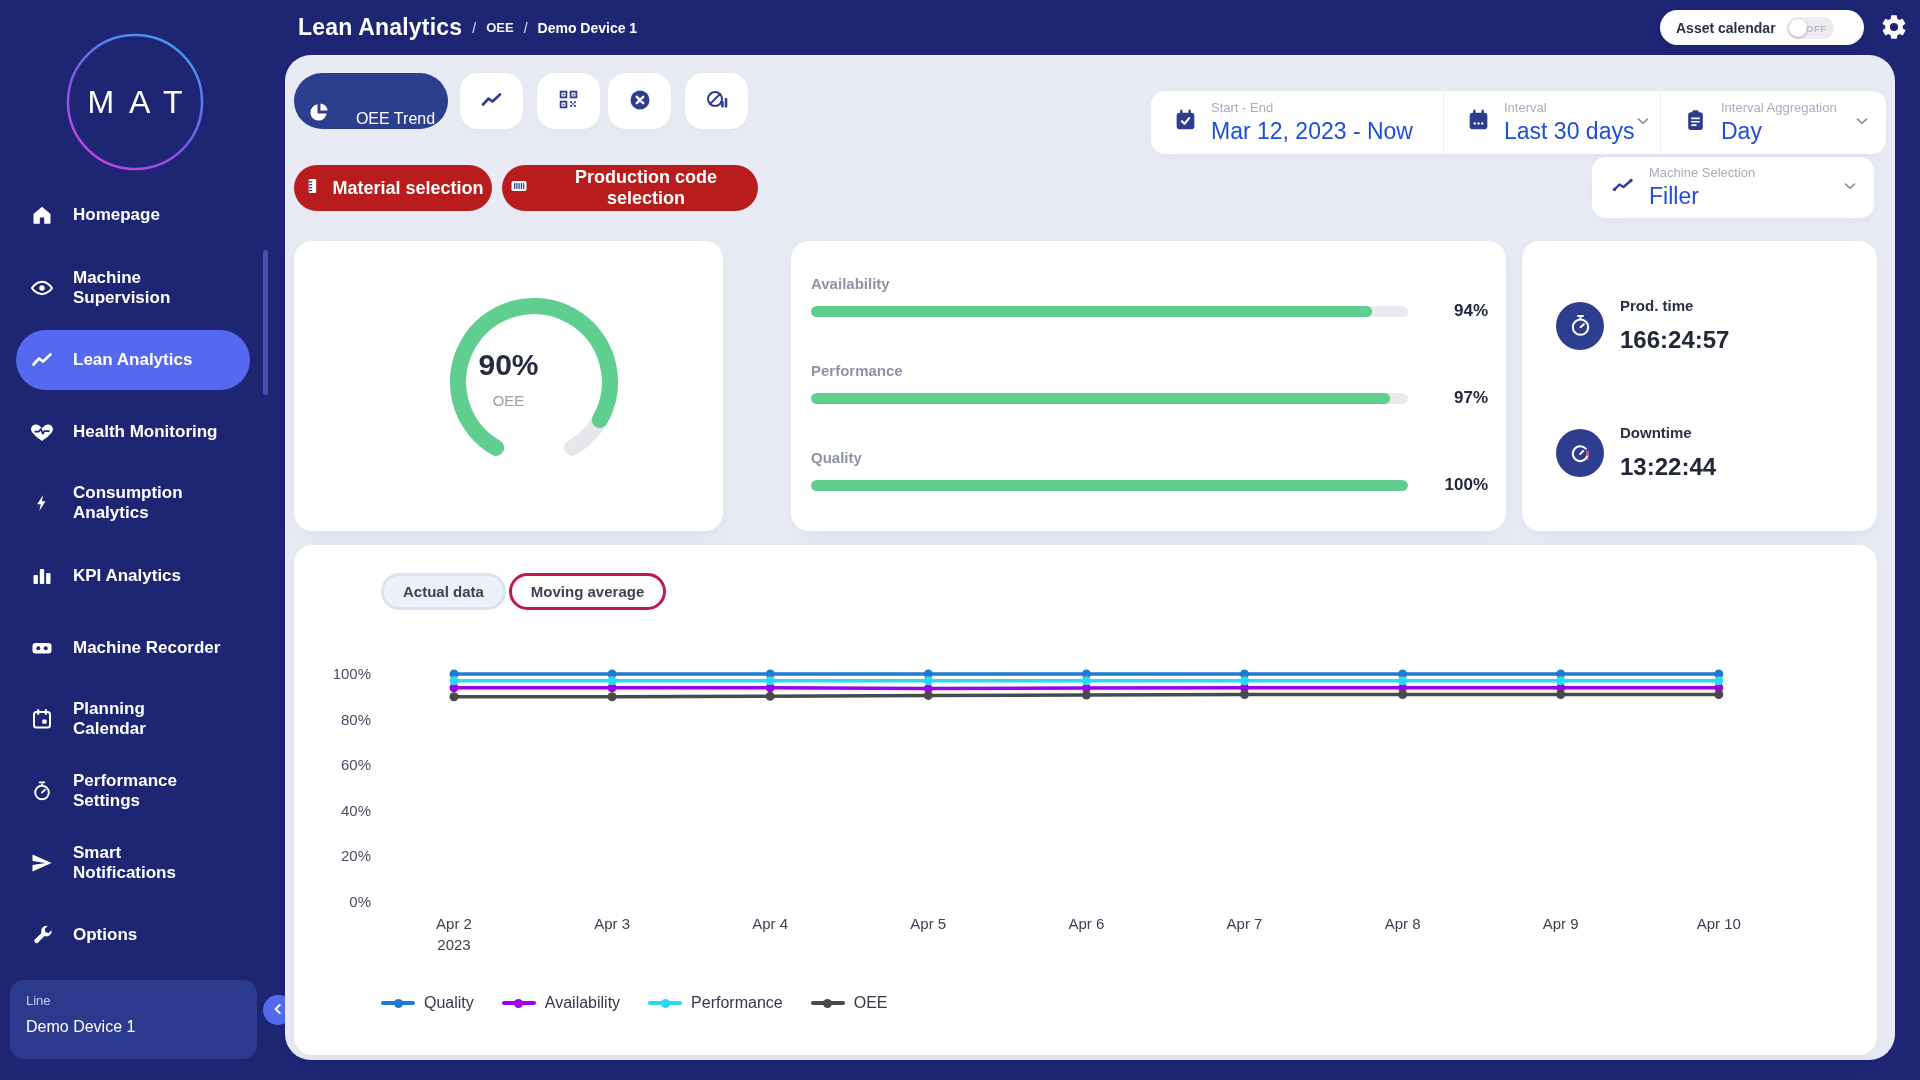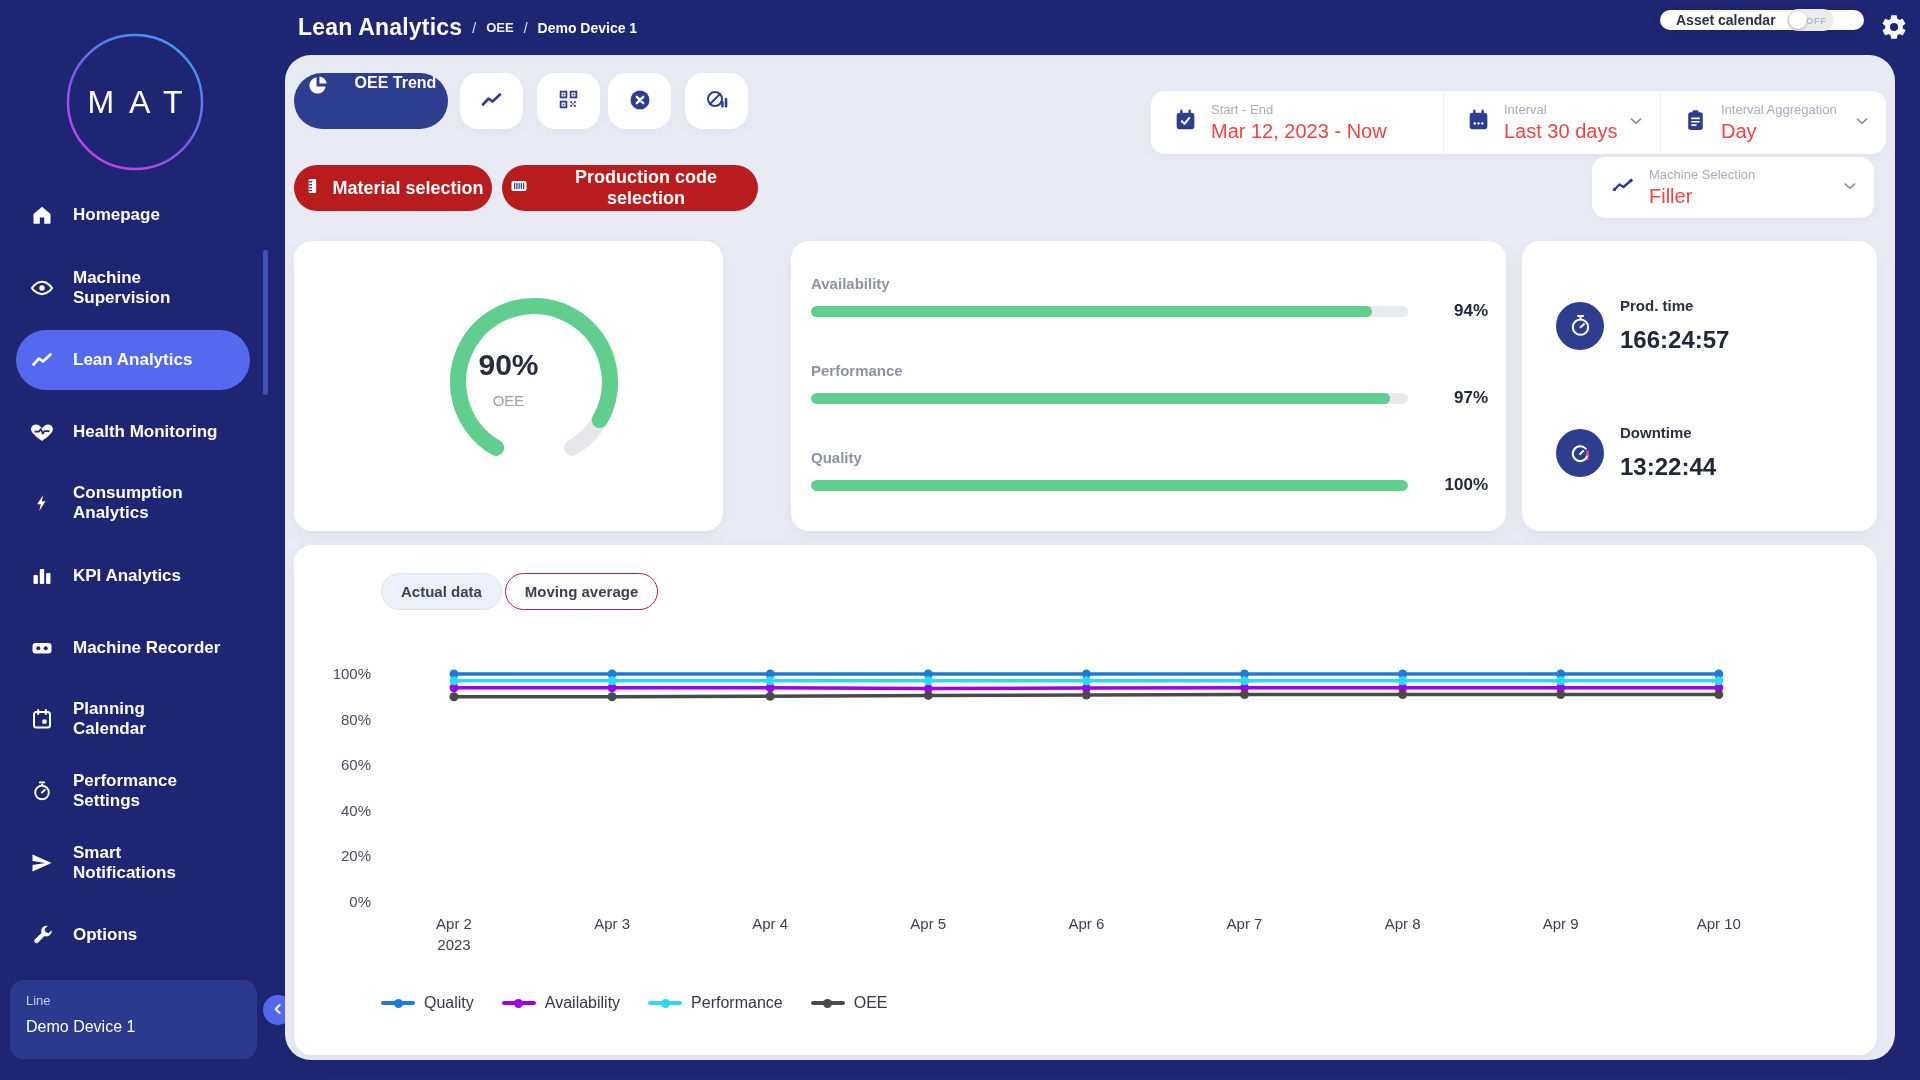--- a/index.html
+++ b/index.html
@@ -7,21 +7,21 @@
   body { font-family:"Liberation Sans", sans-serif; }
   .stage { position:relative; width:1920px; height:1080px; background:#1e2674; overflow:hidden; }
 
   
   .hdr { position:absolute; left:298px; top:0; height:55px; display:flex; align-items:center; gap:10px; color:#fff; }
   .hdr-title { font-size:23px; font-weight:700; letter-spacing:.2px; }
   .hdr-sep { font-size:14px; color:#dfe2f4; }
   .hdr-crumb1 { font-size:13px; font-weight:600; color:#eef0fa; }
   .hdr-crumb2 { font-size:14px; font-weight:600; color:#fff; }
 
-  .asset-pill { position:absolute; left:1660px; top:10px; width:204px; height:20px; background:#fff; border-radius:18px;
+  .asset-pill { position:absolute; left:1660px; top:10px; width:204px; height:35px; background:#fff; border-radius:18px;
     display:flex; align-items:center; padding:0 7px 0 16px; gap:11px; cursor:pointer; box-shadow:0 2px 6px rgba(10,16,60,.18); }
   .asset-label { font-size:14px; font-weight:600; color:#2b3045; white-space:nowrap; }
   .toggle { position:relative; width:47px; height:22px; border-radius:11px; background:#ececef; flex:0 0 auto; }
   .toggle-knob { position:absolute; left:2px; top:2px; width:18px; height:18px; border-radius:50%; background:#fff; box-shadow:0 1px 3px rgba(0,0,0,.3); }
   .toggle-state { position:absolute; right:7px; top:6px; font-size:9.5px; font-weight:700; color:#b7bac3; letter-spacing:.5px; }
   .gear-btn { position:absolute; left:1879px; top:13px; width:30px; height:30px; border:none; background:transparent; padding:0; cursor:pointer; }
 
   
   .logo { position:absolute; left:65px; top:32px; width:140px; height:140px; }
   .logo-text { position:absolute; left:0; top:0; width:140px; height:140px; display:flex; align-items:center; justify-content:center;
@@ -39,32 +39,32 @@
   .lp-value { font-size:16px; color:#fff; margin-top:10px; }
   .collapse-btn { position:absolute; left:263px; top:995px; width:30px; height:30px; border-radius:50%; background:#5468f0; border:none;
     display:flex; align-items:center; justify-content:center; cursor:pointer; padding:0; }
 
   
   .main { position:absolute; left:285px; top:55px; width:1610px; height:1005px; background:#e9ebf4; border-radius:26px; }
   .card { position:absolute; background:#fff; border-radius:18px; box-shadow:0 6px 18px rgba(25,35,90,.05); }
 
   
   .tab-active { position:absolute; left:9px; top:18px; width:154px; height:56px; border-radius:28px; background:#2e3e8e; color:#fff;
-    display:flex; align-items:flex-start; justify-content:center; gap:26px; font-size:16px; font-weight:700; border:none; cursor:pointer; }
+    display:flex; align-items:flex-end; justify-content:center; gap:26px; font-size:16px; font-weight:400; border:none; cursor:pointer; }
   .icon-tab { position:absolute; top:18px; width:63px; height:56px; border-radius:18px; background:#fff; border:none; cursor:pointer;
     display:flex; align-items:center; justify-content:center; box-shadow:0 4px 12px rgba(25,35,90,.04); }
 
   .date-card { position:absolute; left:866px; top:14px; width:735px; height:63px; background:#fff; border-radius:14px; display:flex;
     box-shadow:0 4px 12px rgba(25,35,90,.04);margin-top:22px; }
   .dc-sec { display:flex; align-items:center; padding-left:22px; cursor:pointer; }
   .dc-sec + .dc-sec { border-left:1px solid #eceef5; }
   .dc-s1 { width:292px; } .dc-s2 { width:217px; } .dc-s3 { width:226px; }
   .dc-txt { margin-left:13px; }
   .dc-label { font-size:13px; color:#a7adbd; }
-  .dc-value { font-size:20px; color:#ef4444; margin-top:3px; white-space:nowrap; }
+  .dc-value { font-size:23px; color:#1d4ed8; margin-top:3px; white-space:nowrap; }
   .dc-chev { margin-left:auto; margin-right:15px; }
 
   .filter-pill { position:absolute; top:110px; height:46px; border-radius:23px; background:#b91c1c; color:#fff; border:none; cursor:pointer;
     display:flex; align-items:center; justify-content:center; gap:10px; font-size:18px; font-weight:700; }
   .machine-card { position:absolute; left:1307px; top:102px; width:282px; height:61px; background:#fff; border-radius:14px;
     display:flex; align-items:center; cursor:pointer; box-shadow:0 4px 12px rgba(25,35,90,.04); }
 
   
   .gauge-card { left:9px; top:186px; width:429px; height:290px; }
   .gauge-svg { position:absolute; left:145px; top:46px; width:190px; height:190px; }
@@ -82,21 +82,21 @@
   .times-card { left:1237px; top:186px; width:355px; height:290px; }
   .time-row { position:absolute; left:34px; display:flex; align-items:center; gap:16px; }
   .time-circle { width:48px; height:48px; border-radius:50%; background:#2e3e8e; display:flex; align-items:center; justify-content:center; flex:0 0 48px; }
   .time-label { font-size:15px; font-weight:700; color:#2b3144; }
   .time-value { font-size:24px; font-weight:800; color:#22283a; margin-top:12px; }
 
   
   .chart-card { left:9px; top:490px; width:1583px; height:510px; }
   .chart-tabs { position:absolute; left:87px; top:28px; display:flex; gap:3px; }
   .c-tab { height:37px; border-radius:19px; padding:0 19px; font-size:15px; font-weight:700; color:#3c4254; display:flex; align-items:center;
-    background:#fff; border:1px solid #be185d; cursor:pointer; font-family:"Liberation Sans",sans-serif; }
+    background:#fff; border:3px solid #be185d; cursor:pointer; font-family:"Liberation Sans",sans-serif; }
   .c-tab.active { background:#ecf0fa; border-color:#dde2f0; }
   .trend-svg { position:absolute; left:0; top:100px; width:1583px; height:330px; }
   .ytick { font-size:15px; fill:#474d60; font-family:"Liberation Sans",sans-serif; }
   .xtick { font-size:15px; fill:#3b4152; font-family:"Liberation Sans",sans-serif; }
   .legend { position:absolute; left:87px; top:449px; display:flex; gap:28px; align-items:center; }
   .lg-item { display:flex; align-items:center; gap:9px; cursor:pointer; }
   .lg-line { position:relative; width:34px; height:4px; border-radius:2px; display:inline-block; }
   .lg-dot { position:absolute; left:12.5px; top:-2.5px; width:9px; height:9px; border-radius:50%; }
   .lg-txt { font-size:16px; color:#33384a; }
 </style>

